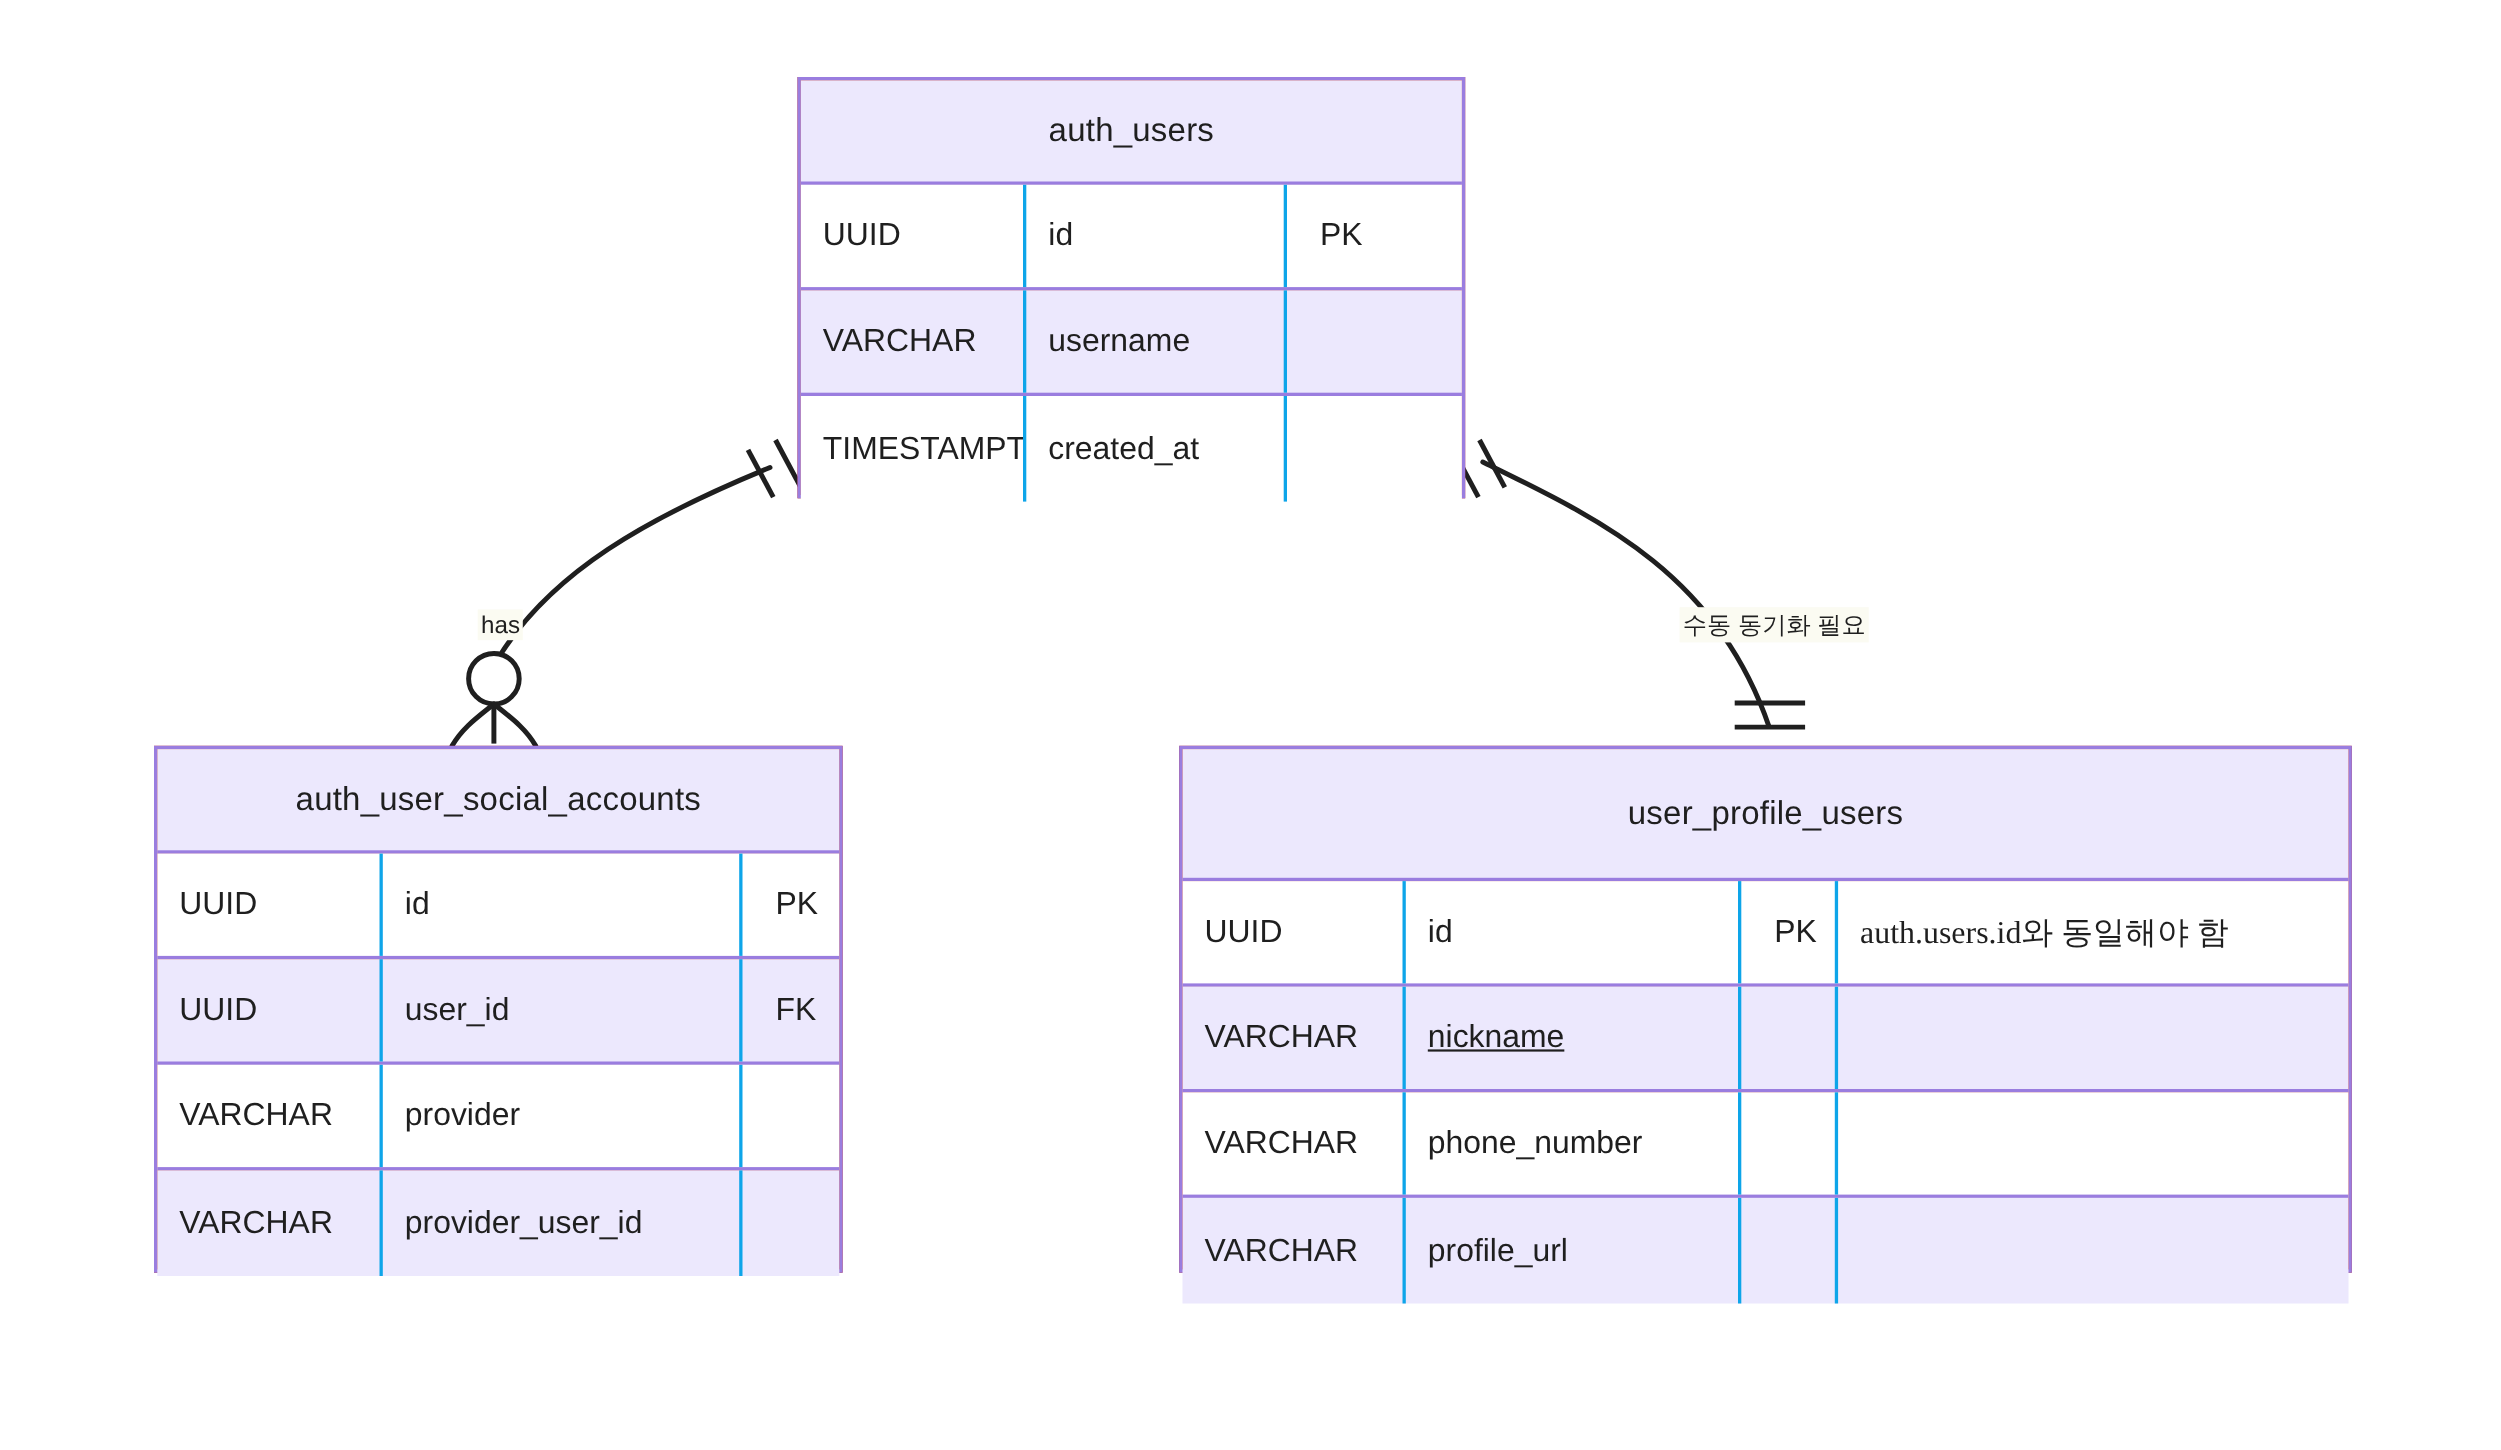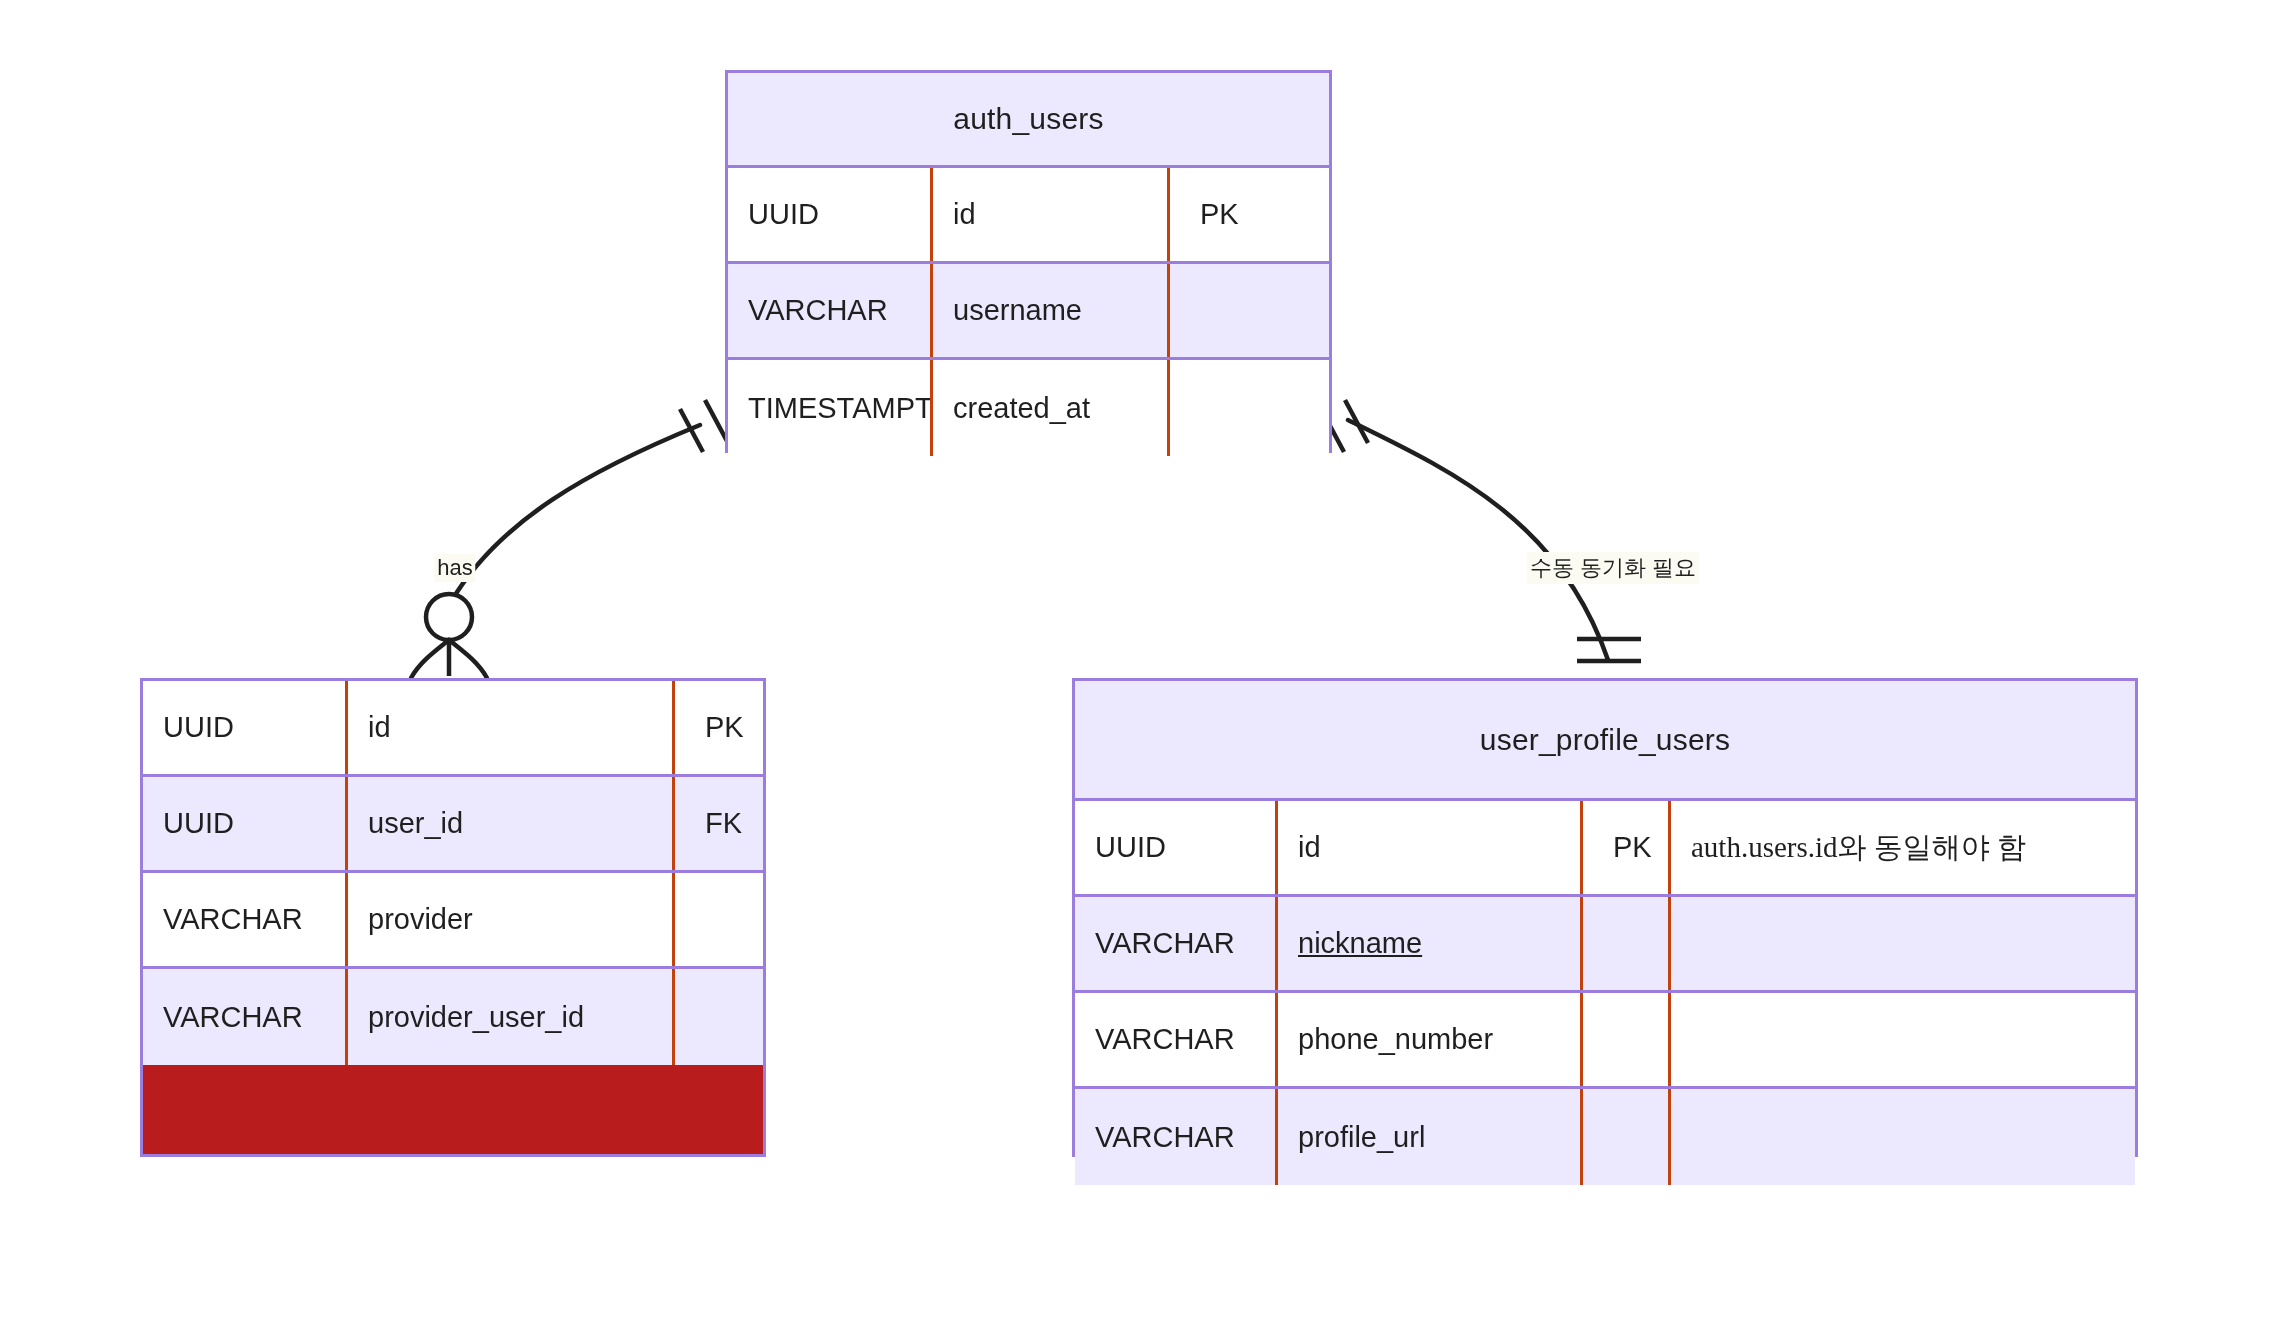--- a/index.html
+++ b/index.html
@@ -59,21 +59,21 @@
 
   .cell {
     box-sizing: border-box;
     display: flex;
     align-items: center;
     padding-left: 20px;
     color: #1f1f1f;
     font-size: 29px;
     white-space: nowrap;
     overflow: hidden;
-    border-right: 3px solid #c2410c;
+    border-right: 3px solid #0ea5e9;
   }
   .cell.last { border-right: none; }
   .cell.key  { padding-left: 30px; }
   .cell.comment { padding-left: 20px; }
 
   .edge-label {
     position: absolute;
     font-size: 22px;
     color: #1f1f1f;
     background: #fbfbf2;
@@ -125,20 +125,21 @@
       <div class="cell c2 key last" style="width: 90px; flex: 0 0 90px;"></div>
     </div>
     <div class="attr-row odd" style="height: 96px;">
       <div class="cell c0" style="width: 205px; flex: 0 0 205px;">TIMESTAMPTZ</div>
       <div class="cell c1" style="width: 237px; flex: 0 0 237px;">created_at</div>
       <div class="cell c2 key last" style="width: 90px; flex: 0 0 90px;"></div>
     </div>
   </div>
 
   <div class="entity" id="entity-auth_user_social_accounts" style="left: 140px; top: 678px; width: 626px; height: 479px;">
+    <div class="entity-title" style="height: 95px;">auth_user_social_accounts</div>
     <div class="attr-row odd" style="height: 96px;">
       <div class="cell c0" style="width: 205px; flex: 0 0 205px;">UUID</div>
       <div class="cell c1" style="width: 327px; flex: 0 0 327px;">id</div>
       <div class="cell c2 key last" style="width: 94px; flex: 0 0 94px;">PK</div>
     </div>
     <div class="attr-row even" style="height: 96px;">
       <div class="cell c0" style="width: 205px; flex: 0 0 205px;">UUID</div>
       <div class="cell c1" style="width: 327px; flex: 0 0 327px;">user_id</div>
       <div class="cell c2 key last" style="width: 94px; flex: 0 0 94px;">FK</div>
     </div>

